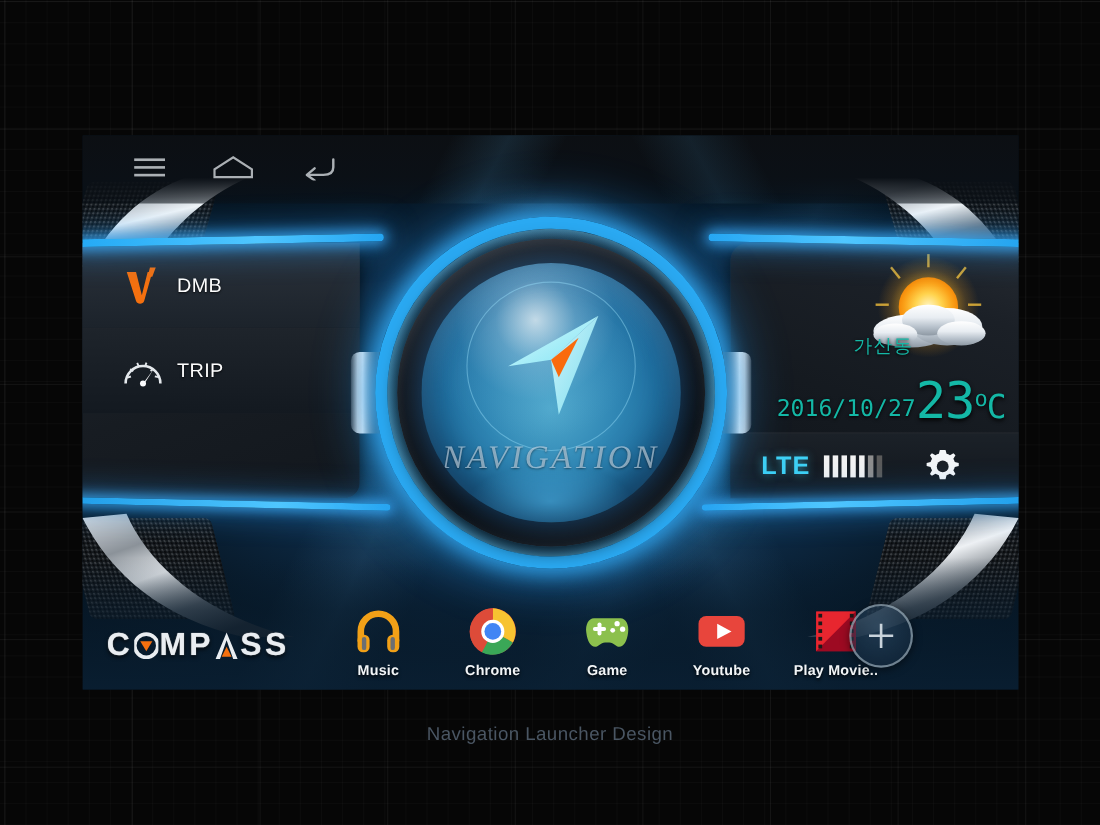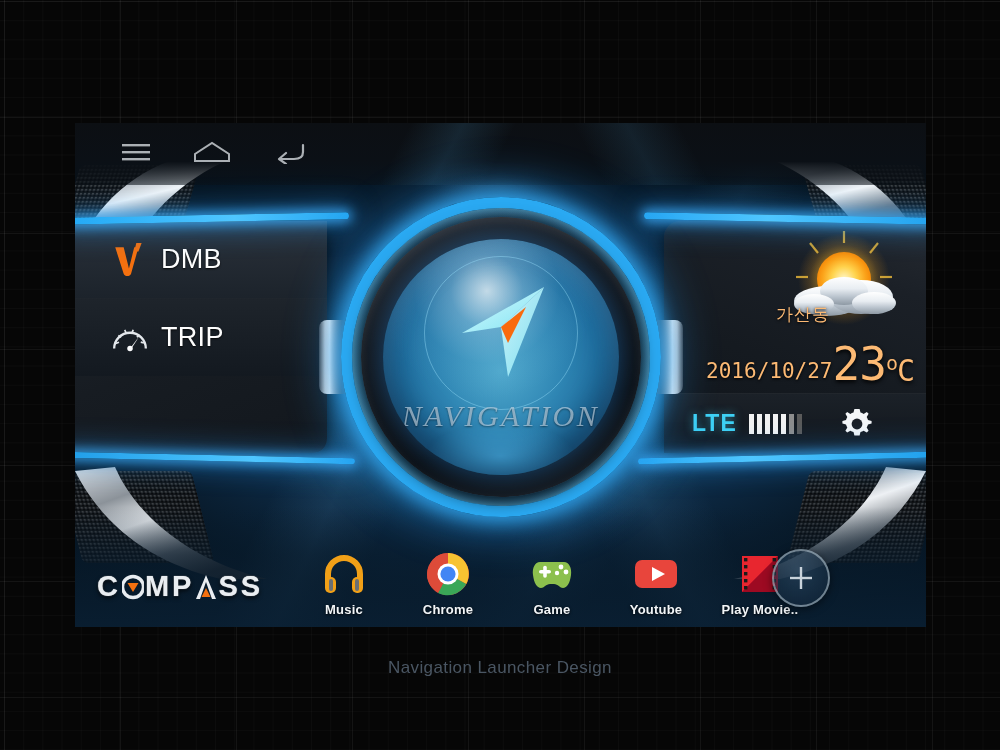--- a/index.html
+++ b/index.html
@@ -135,21 +135,21 @@
     padding-left: 46px;
     cursor: pointer;
     z-index: 3;
   }
   .menu-row + .menu-row { border-top: 1px solid rgba(255,255,255,0.055); }
   .menu-row:nth-child(1) { background: linear-gradient(180deg,#22272e 0%, #1a1f26 100%); border-radius: 0 14px 0 0;}
   .menu-row:nth-child(2) { background: linear-gradient(180deg,#2b323b 0%, #1c232b 100%); }
   .menu-row:nth-child(3) { background: linear-gradient(180deg,#1e242b 0%, #131920 100%); border-radius: 0 0 12px 0;}
   .menu-label {
     color: #fdfdfd;
-    font-size: 27px;
+    font-size: 18px;
     letter-spacing: .3px;
     margin-left: 12px;
     text-shadow: 0 1px 2px rgba(0,0,0,.8);
   }
   .menu-label.med { font-size: 26px; }
   .m-ico { width: 38px; height: 38px; display:flex; align-items:center; justify-content:center; }
 
   
   .neon-left-top {
     position: absolute;
@@ -221,21 +221,21 @@
     border-radius: 4px;
     box-shadow: 0 0 11px 3px rgba(60,175,255,.78), 0 0 26px 7px rgba(40,150,240,.40);
     z-index: 11;
     transform: rotate(-1.3deg);
   }
 
   .w-readout {
     position: absolute;
     right: 22px; bottom: 6px;
     text-align: right;
-    color: #fdba74;
+    color: #14b8a6;
     font-family: "DejaVu Sans Mono", monospace;
   }
   .w-city {
     font-family: "DejaVu Sans", sans-serif;
     font-size: 17px;
     letter-spacing: 1px;
     margin-right: 84px;
     text-shadow: 0 1px 3px #000;
   }
   .w-line { display: flex; align-items: flex-end; justify-content: flex-end; margin-top: 17px; }

